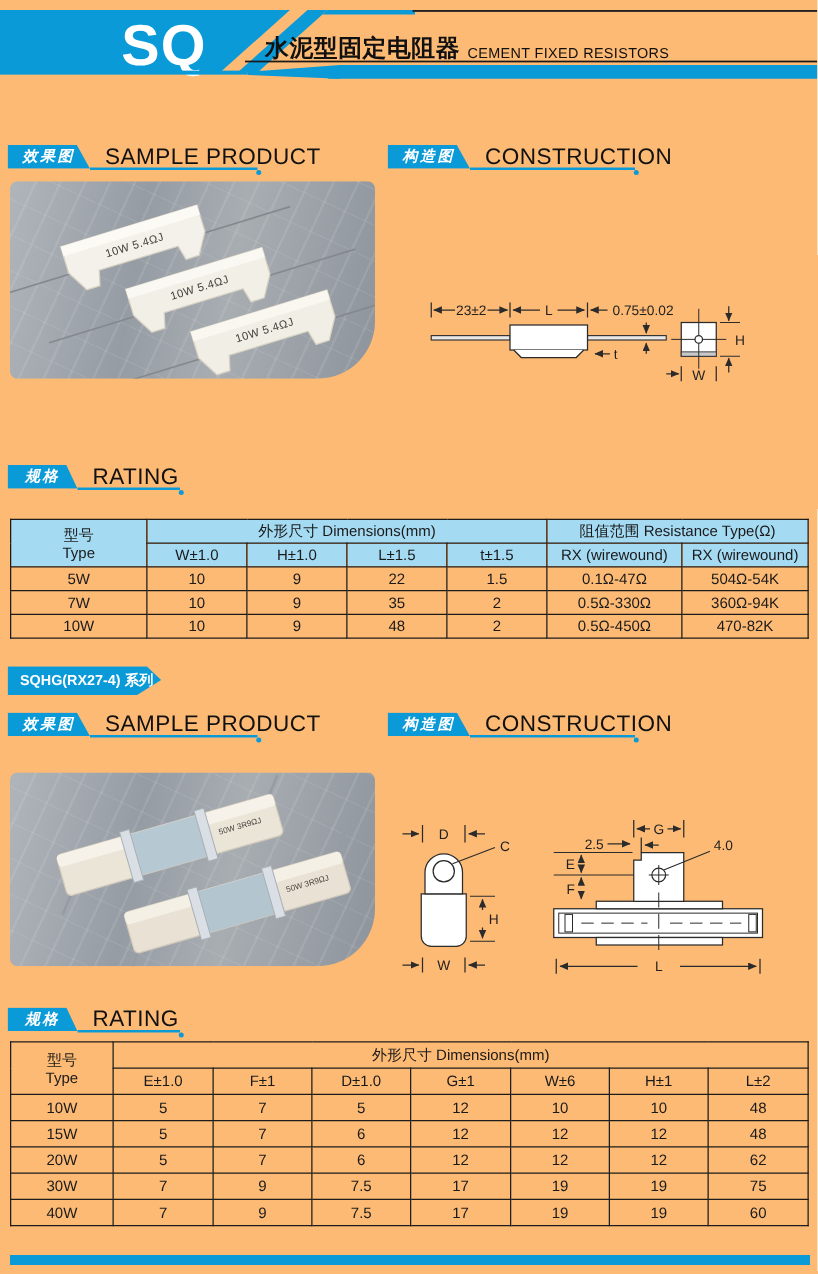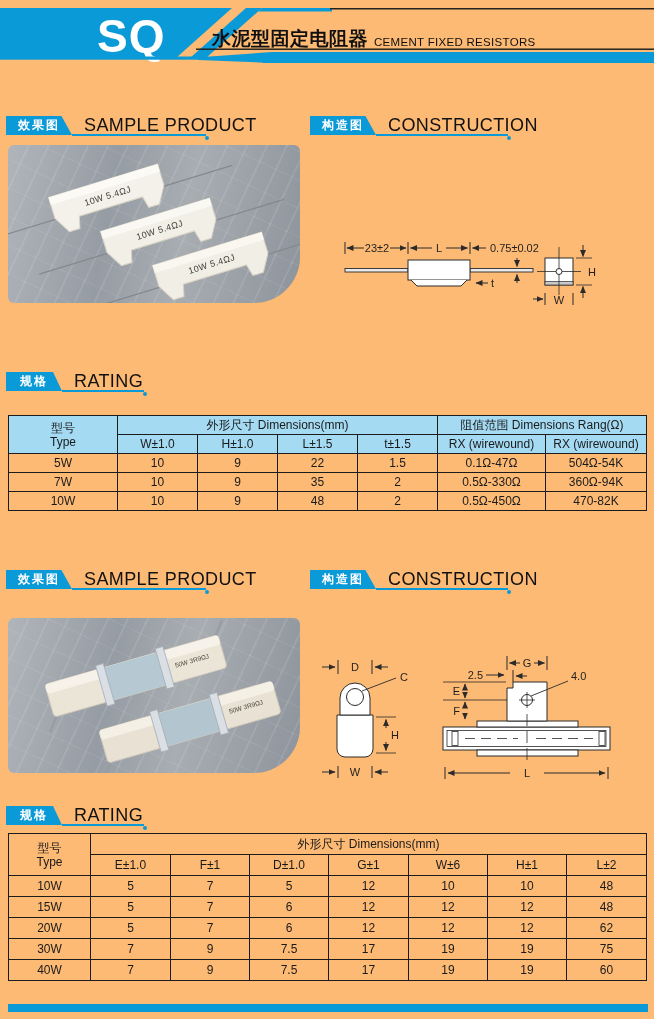--- a/index.html
+++ b/index.html
@@ -11,21 +11,21 @@
   .banner{position:absolute;height:23px;background:#0a9ad8;color:#fff;font-weight:bold;
           display:flex;align-items:center;padding-left:10px;box-sizing:border-box;
           clip-path:polygon(0 0,87% 0,96% 48%,81% 100%,0 100%);}
   .banner.b1{font-size:13px;letter-spacing:1px;}
   .banner.b2{font-size:11.5px;}
 
   
   .sec{position:absolute;height:19px;}
   .sec-box{position:absolute;left:0;top:0;height:19px;background:#0a9ad8;color:#fff;
            font-size:12px;font-weight:bold;letter-spacing:2px;display:flex;align-items:center;
-           justify-content:center;clip-path:polygon(0 0,84% 0,100% 100%,0 100%);}
+           justify-content:center;clip-path:polygon(0 0,84% 0,100% 100%,0 100%);font-style:italic;}
   .sec-en{position:absolute;top:0;height:19px;line-height:19px;font-size:18px;color:#111;
           letter-spacing:0.4px;white-space:nowrap;}
   .sec-line{position:absolute;bottom:-1px;height:2px;background:#0a9ad8;}
   .sec-dot{position:absolute;bottom:-5px;width:4px;height:4px;border-radius:50%;background:#0a9ad8;}
 
   
   .photo{position:absolute;left:8px;width:292px;border-radius:6px 6px 46px 6px;overflow:hidden;
          background:
            repeating-linear-gradient(115deg, rgba(255,255,255,0.09) 0 2px, rgba(255,255,255,0) 2px 18px),
            repeating-linear-gradient(25deg, rgba(255,255,255,0.07) 0 1px, rgba(255,255,255,0) 1px 26px),
@@ -166,21 +166,21 @@
         <col style="width:108px">
         <col style="width:101px">
     </colgroup>
     <tbody>
       <tr>
         <td rowspan="2" class="hdr-blue type-cell">
           <div>型号</div>
           <div>Type</div>
         </td>
         <td colspan="4" class="hdr-blue">外形尺寸 Dimensions(mm)</td>
-        <td colspan="2" class="hdr-blue">阻值范围 Dimensions Rang(Ω)</td>
+        <td colspan="2" class="hdr-blue">阻值范围 Resistance Type(Ω)</td>
       </tr>
       <tr>
         <td class="hdr-blue">W±1.0</td>
         <td class="hdr-blue">H±1.0</td>
         <td class="hdr-blue">L±1.5</td>
         <td class="hdr-blue">t±1.5</td>
         <td class="hdr-blue">RX (wirewound)</td>
         <td class="hdr-blue">RX (wirewound)</td>
       </tr>
       <tr>
@@ -206,20 +206,23 @@
         <td>10</td>
         <td>9</td>
         <td>48</td>
         <td>2</td>
         <td>0.5Ω-450Ω</td>
         <td>470-82K</td>
       </tr>
     </tbody>
   </table>
 
+  <div class="banner b2" style="left:6px;top:533px;width:128px">
+    <span>SQHG(RX27-4) 系列</span>
+  </div>
 
   <div class="sec" style="left:6px;top:570px;width:200px">
     <div class="sec-box" style="width:66px">
       <span>效果图</span>
     </div>
     <span class="sec-en" style="left:78px">SAMPLE PRODUCT</span>
     <div class="sec-line" style="left:66px;right:0"></div>
     <div class="sec-dot" style="right:-3px"></div>
   </div>
 

